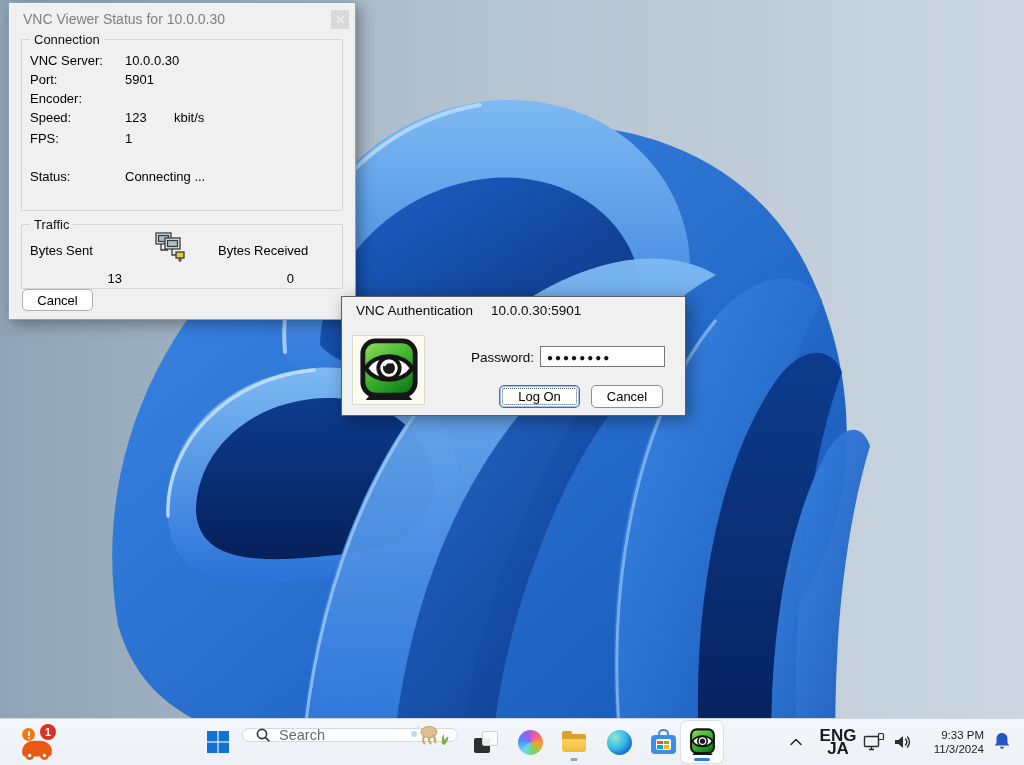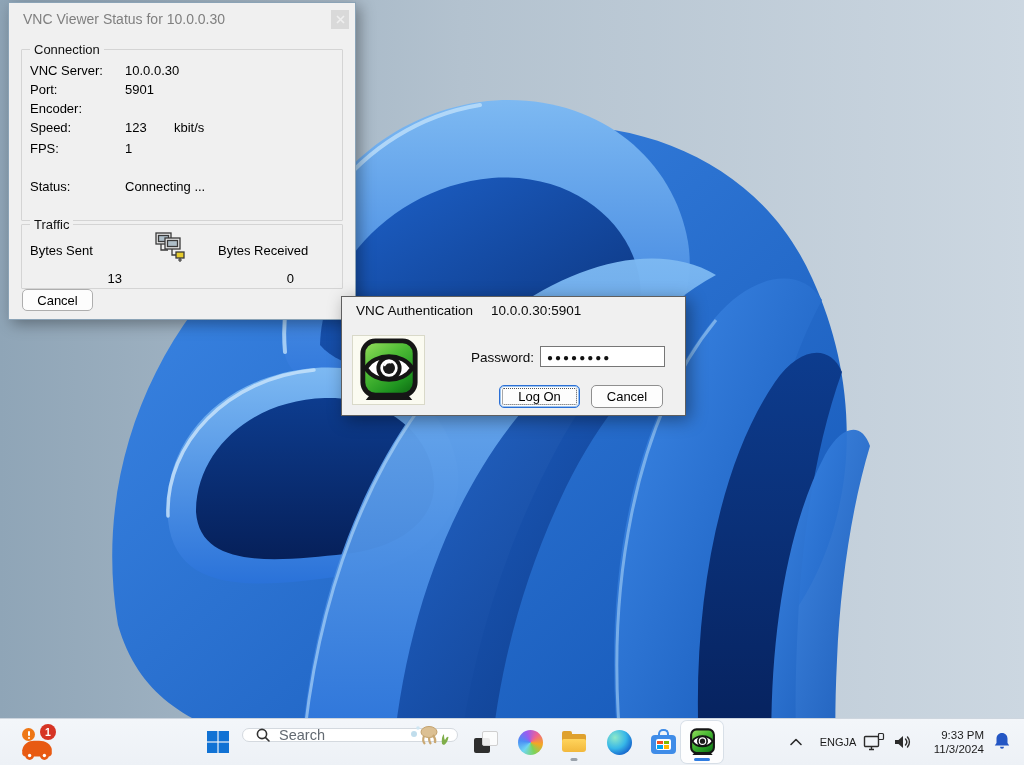--- a/index.html
+++ b/index.html
@@ -8,21 +8,21 @@
   .wallpaper { position:absolute; left:0; top:0; width:1024px; height:765px; }
 
   
   .status-window { position:absolute; left:8px; top:2px; width:348px; height:318px;
     background:#f0f0f0; border:1px solid #8ba3b6; box-shadow:4px 4px 14px rgba(0,0,0,.35); }
   .sw-title { position:absolute; left:14px; top:8px; font-size:14px; color:#7f7f7f; white-space:nowrap; }
   .sw-close { position:absolute; right:6px; top:7px; width:18px; height:19px; background:#d9d9d9;
     display:flex; align-items:center; justify-content:center; }
   .groupbox { position:absolute; border:1px solid #d4d4d4; border-radius:1px; }
   .gb-label { position:absolute; top:-8px; left:8px; background:#f0f0f0; padding:0 4px; font-size:13px; color:#111; }
-  .g-conn { left:12px; top:46px; width:322px; height:172px; }
+  .g-conn { left:12px; top:36px; width:322px; height:172px; }
   .g-traf { left:12px; top:213px; width:322px; height:65px;margin-top:8px; }
   .c-row { position:absolute; left:0; width:100%; height:16px; font-size:13px; color:#000; }
   .c-row .lbl { position:absolute; left:8px; }
   .c-row .val { position:absolute; left:103px; }
   .c-row .unit{ position:absolute; left:152px; }
   .t-lbl-sent { position:absolute; left:8px;  top:18px; font-size:13px; color:#000; }
   .t-lbl-recv { position:absolute; left:196px; top:18px; font-size:13px; color:#000; }
   .t-val-sent { position:absolute; left:38px; top:46px; width:62px; text-align:right; font-size:13px; color:#000; }
   .t-val-recv { position:absolute; left:210px; top:46px; width:62px; text-align:right; font-size:13px; color:#000; }
   .t-icon { position:absolute; left:132px; top:6px; }
@@ -91,21 +91,21 @@
   .bag-win { position:absolute; left:5px; top:10px; width:15px; height:11px; background:#fff; border-radius:2px;
     display:grid; grid-template-columns:1fr 1fr; grid-template-rows:1fr 1fr; gap:1px; padding:1.5px; }
   .bag-win i { display:block; }
   .bw1{background:#f25022}.bw2{background:#7fba00}.bw3{background:#00a4ef}.bw4{background:#ffb900}
   .vnc-btn { left:681px; width:42px; background:rgba(255,255,255,.85); box-shadow:0 0 0 1px rgba(200,210,220,.6); }
   .pill { position:absolute; bottom:2px; left:50%; transform:translateX(-50%); border-radius:2px; }
   .pill-idle { width:7px; height:3px; background:#9aa2ab; }
   .pill-active { width:16px; height:3px; background:#2f7ce0; }
   .tray-btn { position:absolute; top:2px; height:42px; display:flex; align-items:center; justify-content:center; }
   .chevron-btn { left:782px; width:28px; }
-  .lang-btn { left:818px; width:40px; flex-direction:row; font-size:11px; color:#1b1b1b; line-height:13px; }
+  .lang-btn { left:818px; width:40px; flex-direction:column; font-size:17px; color:#1b1b1b; line-height:13px;font-weight:bold; }
   .net-btn { left:860px; width:28px; }
   .vol-btn { left:888px; width:28px; }
   .clock-btn { left:918px; width:68px; flex-direction:column; align-items:flex-end; font-size:11.5px;
     color:#1b1b1b; line-height:14px; padding-right:2px; }
   .bell-btn { left:988px; width:28px; }
 </style>
 </head>
 <body>
 
 <div class="stage">

